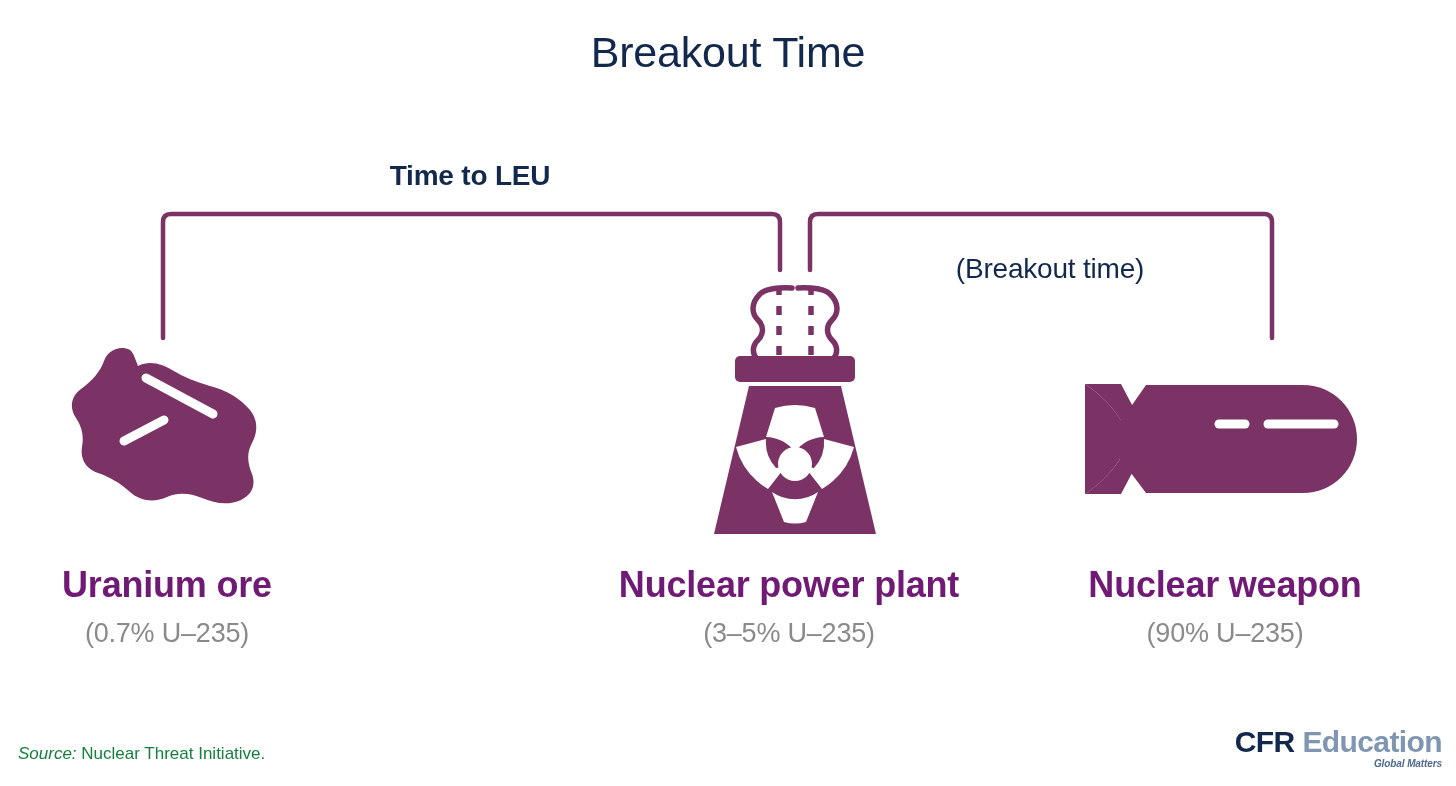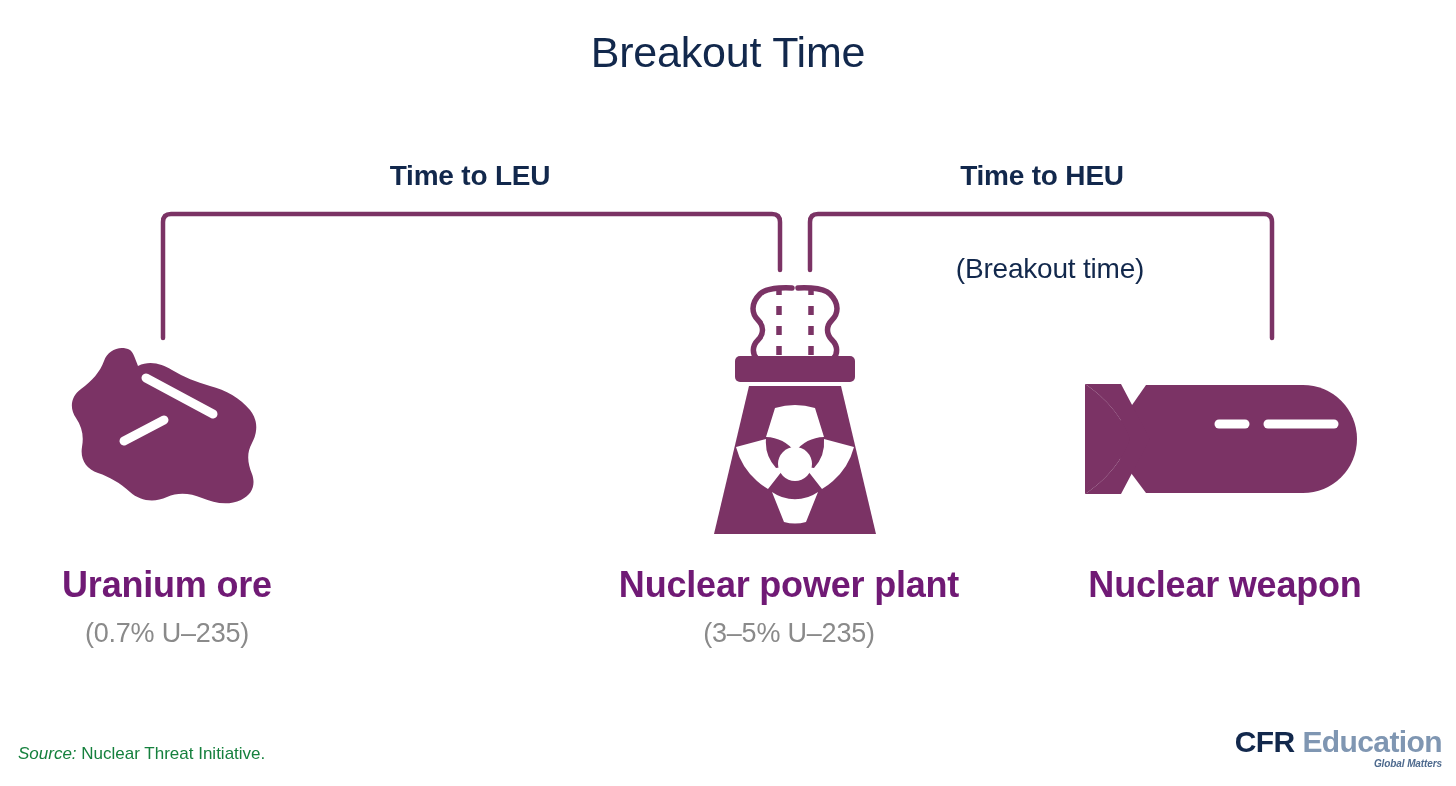--- a/index.html
+++ b/index.html
@@ -127,21 +127,20 @@
   }
 </style>
 </head>
 <body>
 
 <div id="canvas">
 
   <div class="title">Breakout Time</div>
 
   <div class="bracket-label" id="label-leu">Time to LEU</div>
-  <div class="bracket-label" id="label-heu">Time to HEU</div>
   <div class="sub-note">(Breakout time)</div>
 
   <svg id="art" viewBox="0 0 1456 786">
 
     <path d="M163,338 L163,222 Q163,214 171,214 L772,214 Q780,214 780,222 L780,270" fill="none" stroke="#7b3365" stroke-width="4.5" stroke-linecap="round"></path>
 
     <path d="M810,270 L810,222 Q810,214 818,214 L1264,214 Q1272,214 1272,222 L1272,338" fill="none" stroke="#7b3365" stroke-width="4.5" stroke-linecap="round"></path>
 
     <g>
       <path d="M138,366
@@ -241,20 +240,21 @@
     <div class="enrich">(0.7% U–235)</div>
   </div>
 
   <div class="caption" id="cap-plant">
     <div class="name">Nuclear power plant</div>
     <div class="enrich">(3–5% U–235)</div>
   </div>
 
   <div class="caption" id="cap-bomb">
     <div class="name">Nuclear weapon</div>
+    <div class="enrich">(90% U–235)</div>
   </div>
 
   <div class="source">
     <span class="src-key">Source:</span>
     <span>Nuclear Threat Initiative.</span>
   </div>
 
   <div class="logo">
     <div class="logo-main"><span class="logo-cfr">CFR</span><span class="logo-edu"> Education</span></div>
     <div class="logo-tag">Global Matters</div>

